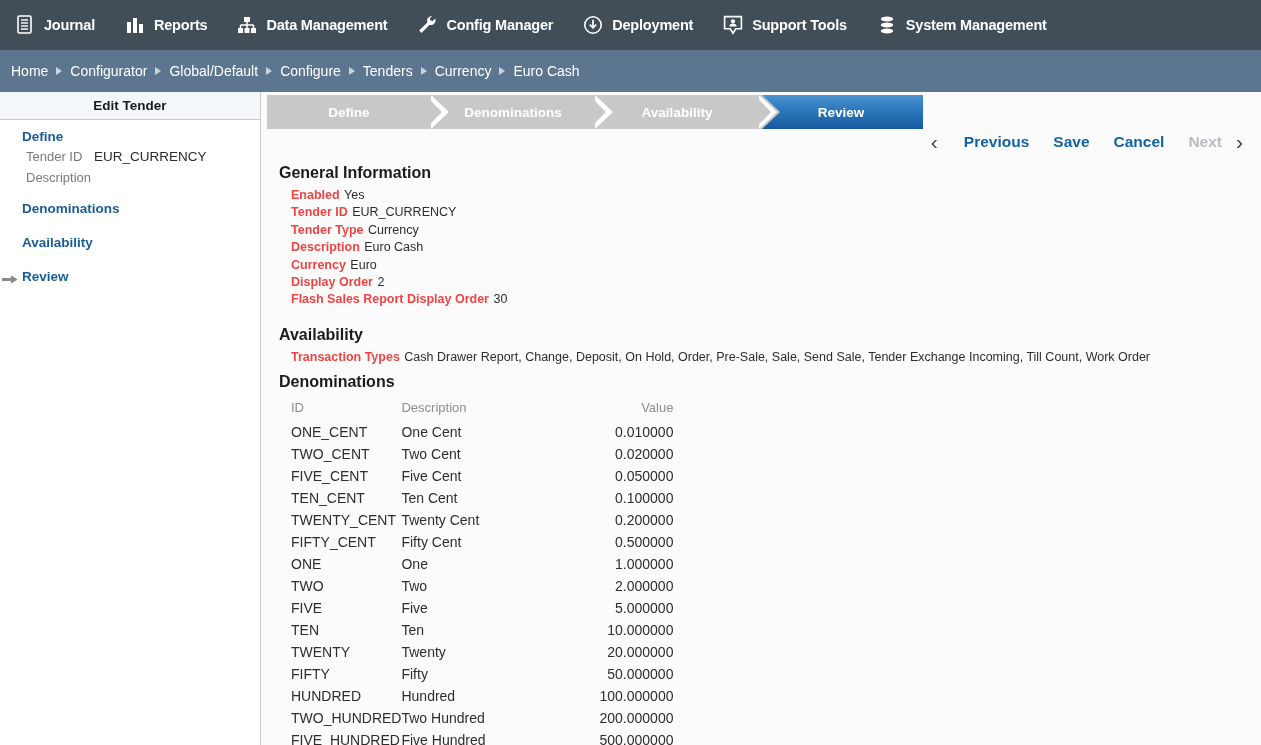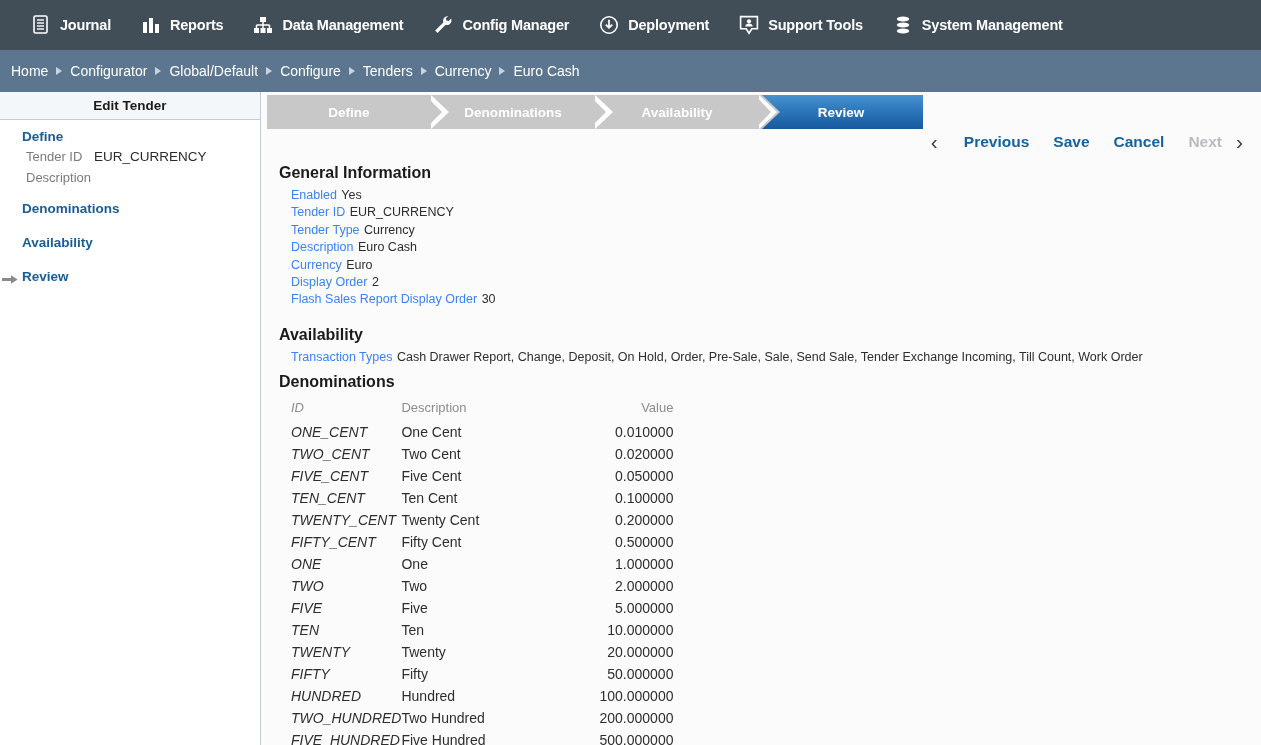--- a/index.html
+++ b/index.html
@@ -10,21 +10,21 @@
     background: #ffffff;
     font-family: "Liberation Sans", sans-serif;
   }
 
   
   #topnav {
     height: 50px;
     background: #414e58;
     display: flex;
     align-items: center;
-    padding-left: 30px;
+    padding-left: 14px;
     gap: 0px;
   }
   .nav-item {
     display: flex;
     align-items: center;
     gap: 8px;
     padding: 0 15px 0 0;
     margin-right: 14px;
     height: 50px;
     cursor: pointer;
@@ -185,21 +185,21 @@
     font-size: 16px;
     font-weight: bold;
     color: #1b1b1b;
     margin: 0 0 4px 0;
   }
   .kv {
     padding-left: 12px;
     line-height: 16.4px;
     white-space: nowrap;
   }
-  .kv .k { color: #3b82f6; font-size: 12.5px; }
+  .kv .k { color: #ef4444; font-size: 12.5px; font-weight: bold; }
   .kv .v { color: #2d2d2d; font-size: 12.5px; }
 
   #avail-block { margin-top: 18px; }
   #denom-block { margin-top: 8px; }
 
   table.denom {
     border-collapse: collapse;
     margin-top: 6px;
     margin-left: 12px;
   }
@@ -210,21 +210,21 @@
     padding: 3px 0 6px 0;
     text-align: left;
   }
   table.denom th.val, table.denom td.val { text-align: right; }
   table.denom td {
     color: #2d2d2d;
     font-size: 14px;
     padding: 3px 0;
     white-space: nowrap;
   }
-  table.denom .cid { width: 108px; font-style: italic; }
+  table.denom .cid { width: 108px; }
   table.denom .cdesc { width: 182px; }
   table.denom .cval { width: 90px; }
 </style>
 </head>
 <body>
 
 <div id="topnav">
 
   <div class="nav-item">
     <span class="nav-ico">

